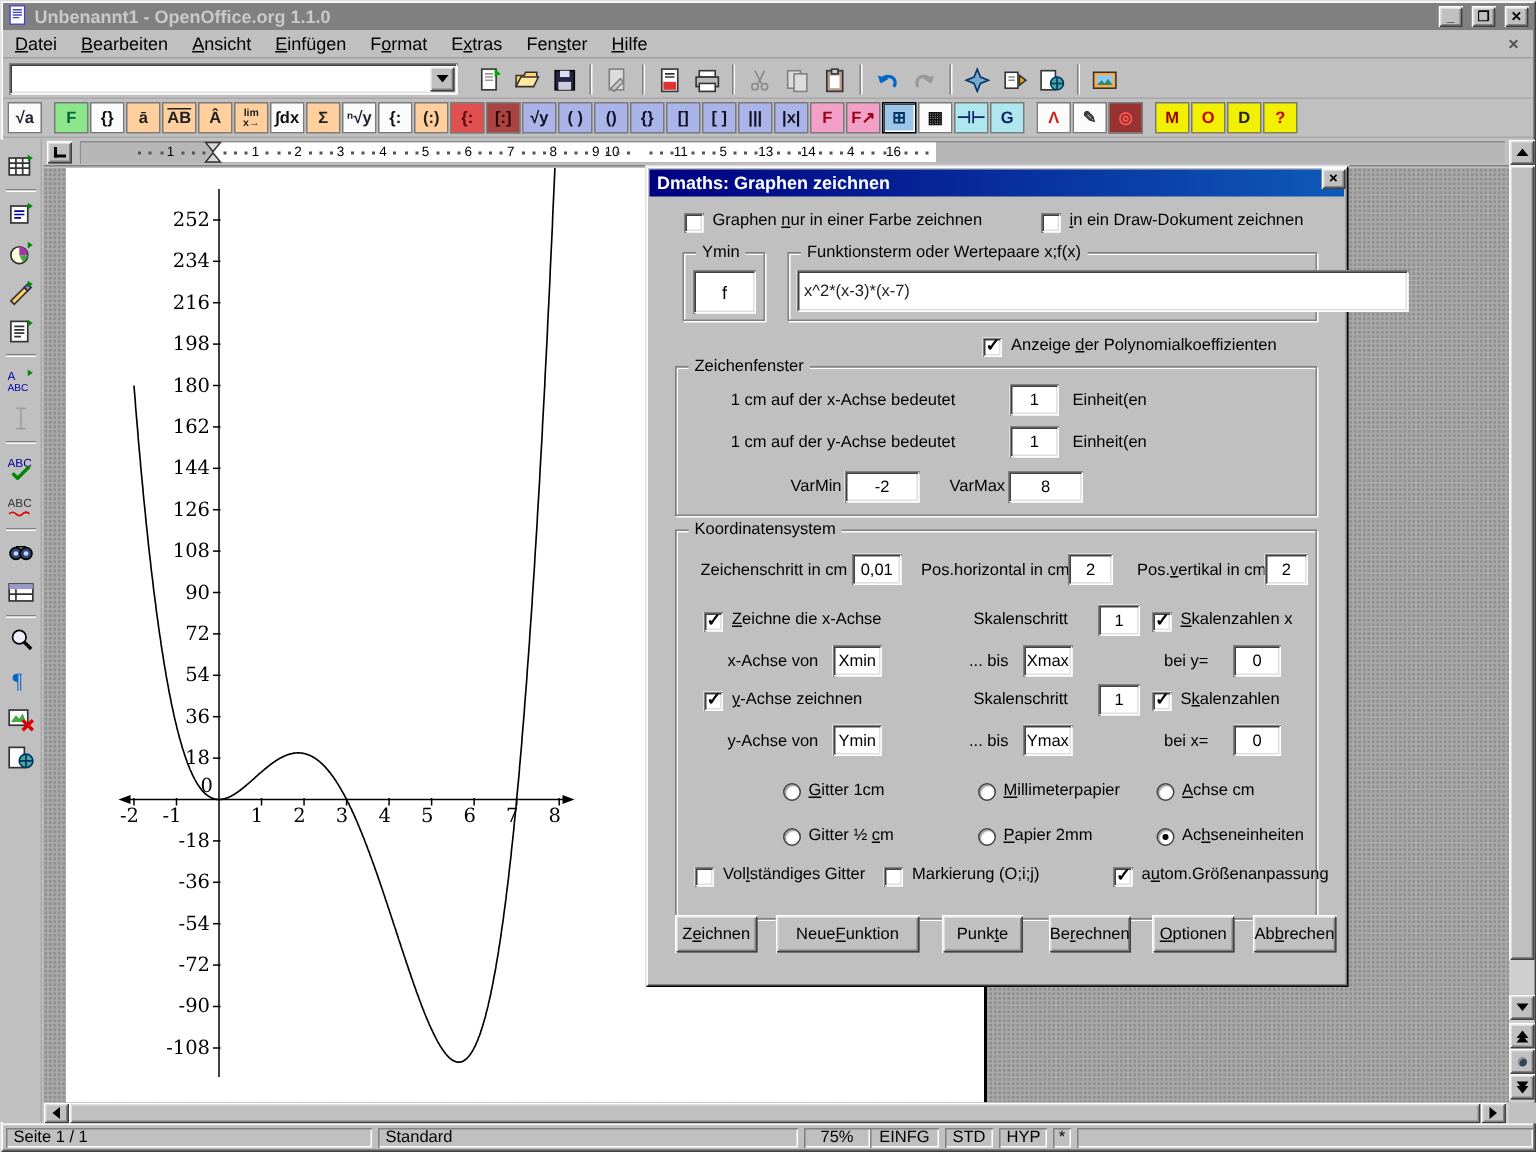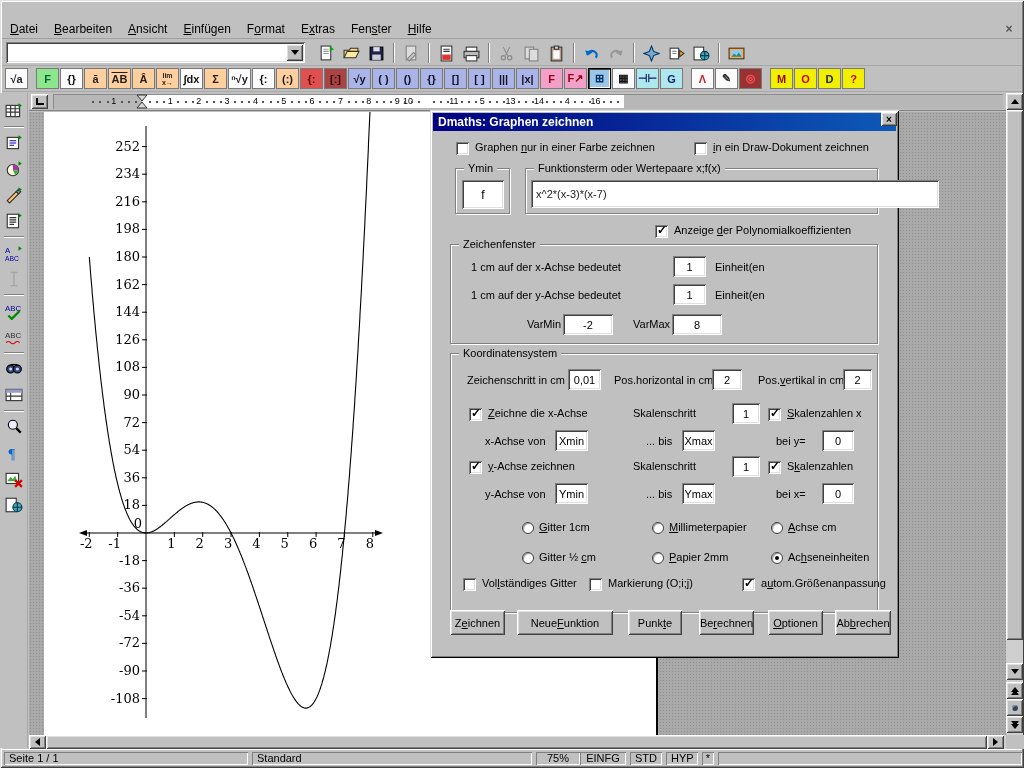--- a/index.html
+++ b/index.html
@@ -70,37 +70,47 @@
 .sb-cell{position:absolute;top:2px;height:13px;box-shadow:inset 1px 1px 0 #808080,inset -1px -1px 0 #fff;font-size:11px;line-height:13px;padding:0 5px;white-space:nowrap;overflow:hidden}
 .sb-c{text-align:center}
 
 .dialog{position:absolute;left:430px;top:110px;width:469px;height:548px;background:#c0c0c0;z-index:10;
   box-shadow:inset 1px 1px 0 #dfdfdf,inset -1px -1px 0 #000,inset 2px 2px 0 #fff,inset -2px -2px 0 #808080}
 .dtitle{position:absolute;left:3px;top:3px;width:463px;height:18px;background:linear-gradient(90deg,#000080 0%,#0e5ab8 100%);color:#fff;font-weight:bold;font-size:12px;display:flex;align-items:center;padding-left:5px}
 .dclose{position:absolute;right:2px;top:2px;width:16px;height:14px;display:flex;align-items:center;justify-content:center;font-size:10px;font-weight:bold;color:#000}
 .gb{position:absolute;border:1px solid #808080;box-shadow:inset 1px 1px 0 #fff,1px 1px 0 #fff}
 .gb-legend{position:absolute;top:-7px;left:8px;background:#c0c0c0;padding:0 4px;font-size:11px;white-space:nowrap}
 .dlbl{position:absolute;white-space:nowrap;font-size:11px}
-.dlbl.rt{text-align:left}
+.dlbl.rt{text-align:center}
 .dlbl.clip{overflow:hidden}
 .fld{position:absolute;background:#fff;box-shadow:inset 1px 1px 0 #808080,inset -1px -1px 0 #fff,inset 2px 2px 0 #404040,inset -2px -2px 0 #dfdfdf;font-size:11px;display:flex;align-items:center;justify-content:center;white-space:nowrap}
 .fld.left{justify-content:flex-start;padding-left:5px;color:#222}
 .cb{position:absolute;width:13px;height:13px;background:#fff;box-shadow:inset 1px 1px 0 #808080,inset -1px -1px 0 #fff,inset 2px 2px 0 #404040,inset -2px -2px 0 #dfdfdf}
 .cb.chk::after{content:"✓";position:absolute;left:2px;top:-2px;font-size:12px;font-weight:bold;color:#000}
 .rad{position:absolute;width:12px;height:12px;border-radius:50%;background:#fff;border:1px solid #404040;box-shadow:inset 1px 1px 1px #9a9a9a}
 .rad.sel::after{content:"";position:absolute;left:3px;top:3px;width:4px;height:4px;border-radius:50%;background:#000}
 .btn95{position:absolute;height:25px;background:#c0c0c0;display:flex;align-items:center;justify-content:center;font-size:11px;
   box-shadow:inset 1px 1px 0 #fff,inset -1px -1px 0 #404040,inset 2px 2px 0 #dfdfdf,inset -2px -2px 0 #808080}
 u{text-decoration:underline}
 </style>
 </head>
 <body>
 
 <div id="screen">
 
+  <div class="titlebar">
+    <span><svg width="14" height="14" viewBox="0 0 16 16">
+          <rect x="2" y="1" width="11" height="14" fill="#fff" stroke="#44c"></rect>
+          <path d="M4 4h7M4 6h7M4 8h7M4 10h5" stroke="#44c"></path>
+        </svg></span>
+    <span class="ttext">Unbenannt1 - OpenOffice.org 1.1.0</span>
+    <span class="wbtn raised">_</span>
+    <span class="wbtn raised">❐</span>
+    <span class="wbtn raised">✕</span>
+  </div>
 
   <div class="menubar">
     <span id="menu-items" style="display:flex">
         <span class="menu-item"><u>D</u>atei</span>
         <span class="menu-item"><u>B</u>earbeiten</span>
         <span class="menu-item"><u>A</u>nsicht</span>
         <span class="menu-item"><u>E</u>infügen</span>
         <span class="menu-item">F<u>o</u>rmat</span>
         <span class="menu-item">E<u>x</u>tras</span>
         <span class="menu-item">Fen<u>s</u>ter</span>

